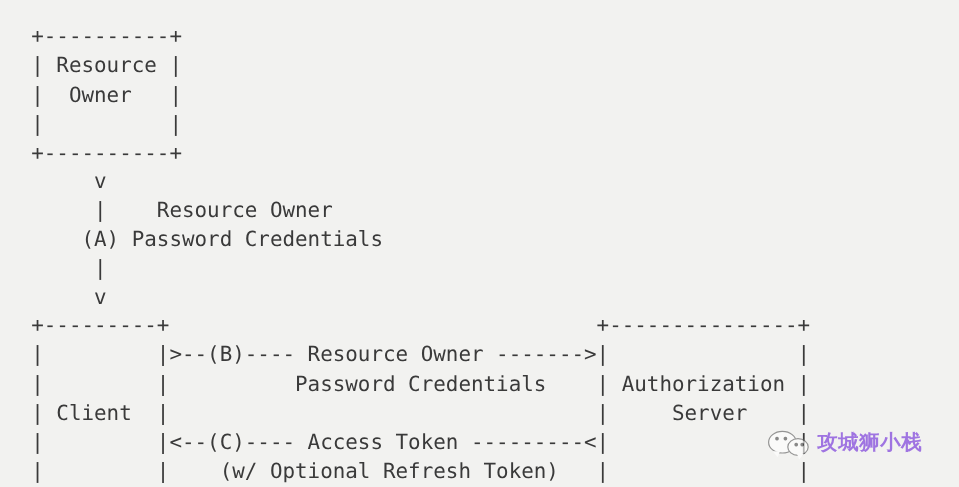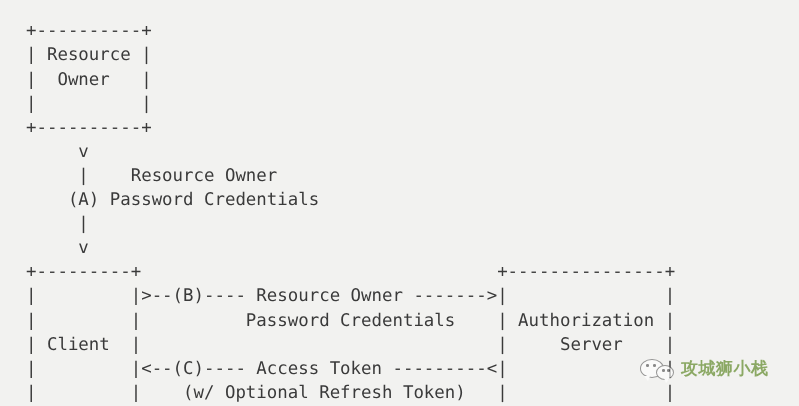--- a/index.html
+++ b/index.html
@@ -112,21 +112,21 @@
   }
   #watermark .wm-logo .d1 { left: 6px;  top: 8px; }
   #watermark .wm-logo .d2 { left: 13px; top: 8px; }
   #watermark .wm-logo .d3 { right: 9px;  top: 13px; }
   #watermark .wm-logo .d4 { right: 4px;  top: 13px; }
 
   #watermark .wm-text {
     font-family: Liberation Sans, sans-serif;
     font-size: 17px;
     font-weight: 600;
-    color: #4d7c0f;
+    color: #6d28d9;
     letter-spacing: 0.5px;
     white-space: nowrap;
   }
 </style>
 </head>
 <body>
 
 <pre id="ascii-diagram"><span class="ascii-line">+----------+</span><span class="ascii-line">| Resource |</span><span class="ascii-line">|  Owner   |</span><span class="ascii-line">|          |</span><span class="ascii-line">+----------+</span><span class="ascii-line">     v</span><span class="ascii-line">     |    Resource Owner</span><span class="ascii-line">    (A) Password Credentials</span><span class="ascii-line">     |</span><span class="ascii-line">     v</span><span class="ascii-line">+---------+                                  +---------------+</span><span class="ascii-line">|         |&gt;--(B)---- Resource Owner -------&gt;|               |</span><span class="ascii-line">|         |          Password Credentials    | Authorization |</span><span class="ascii-line">| Client  |                                  |     Server    |</span><span class="ascii-line">|         |&lt;--(C)---- Access Token ---------&lt;|               |</span><span class="ascii-line">|         |    (w/ Optional Refresh Token)   |               |</span><span class="ascii-line">+---------+                                  +---------------+</span></pre>
 
 <div id="watermark">

